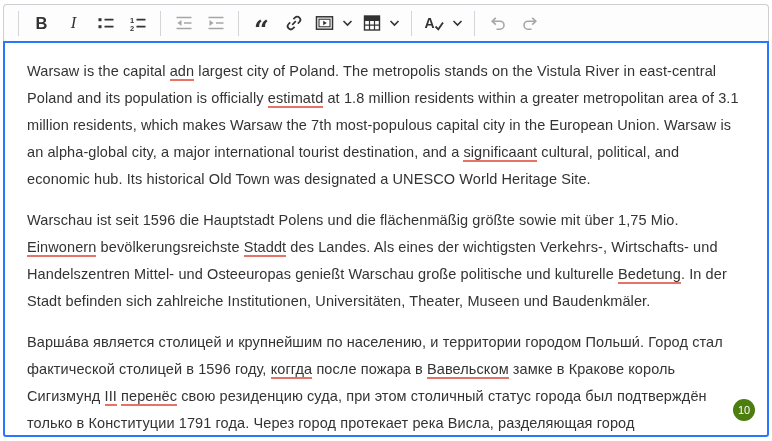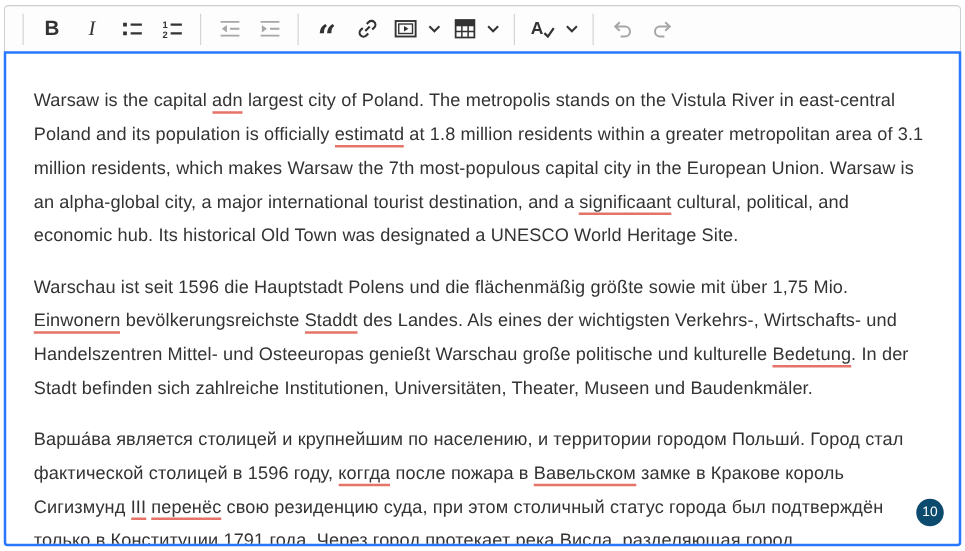--- a/index.html
+++ b/index.html
@@ -40,40 +40,40 @@
   .glyph-b { font-weight: 800; font-size: 16.5px; font-family: "Liberation Sans", sans-serif; }
   .glyph-i { font-style: italic; font-size: 16.5px; font-family: "Liberation Serif", serif; font-weight: 500; }
   .glyph-q { font-family: "DejaVu Serif", serif; font-weight: bold; font-size: 26px; line-height: 8px; position: relative; top: 7px; }
 
   
   .content {
     border: 2px solid #2977ff;
     border-radius: 0 0 3px 3px;
     height: 396px;
     background: #fff;
-    padding: 25px 22px 0 22px;
+    padding: 15px 22px 0 22px;
     overflow: hidden;
     position: relative;
     cursor: text;
   }
   .content p {
     margin: 0 0 14px 0;
     font-size: 14.5px;
     line-height: 27px;
     color: #333;
     letter-spacing: 0.1px;
   }
   .misspelled { border-bottom: 2px solid #e57368; padding-bottom: 0px; }
 
   
   .badge {
     position: absolute;
     right: 12px; bottom: 14px;
     width: 22px; height: 22px;
-    background: #0c4a6e;
+    background: #4d7c0f;
     border-radius: 50%;
     color: #fff; font-size: 11px; font-weight: normal;
     display: flex; align-items: center; justify-content: center;
     cursor: pointer;
   }
 </style>
 </head>
 <body>
 
 <div class="editor">

